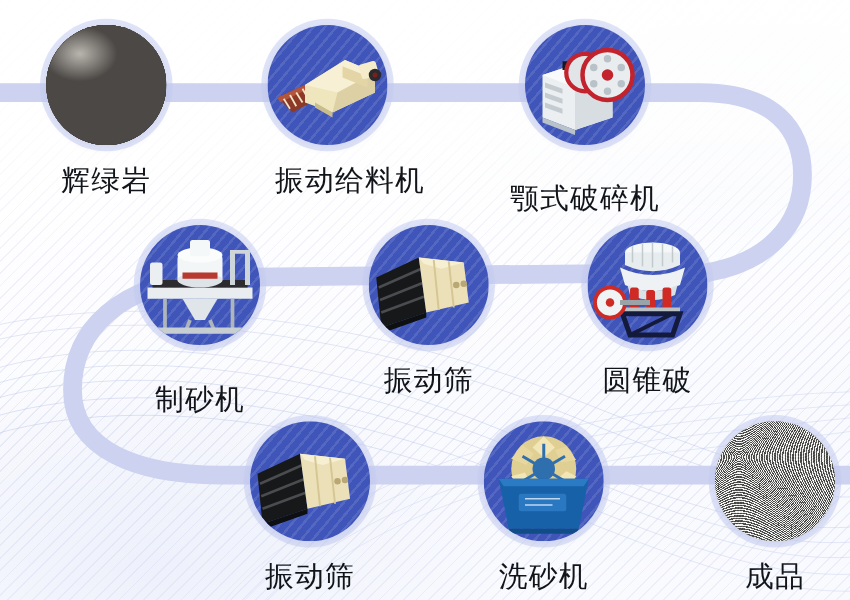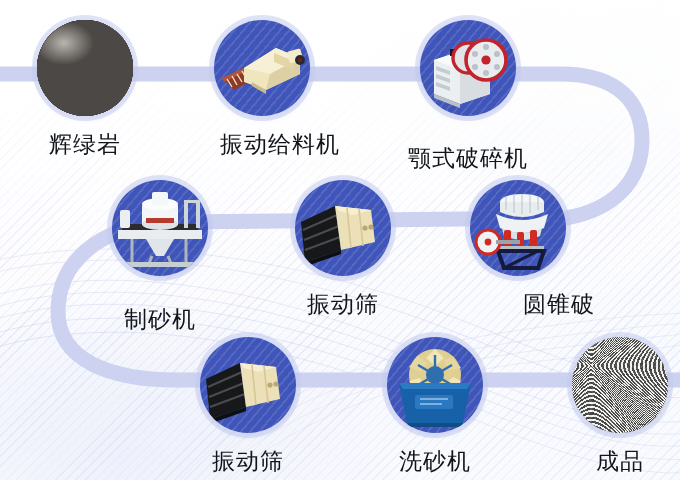--- a/index.html
+++ b/index.html
@@ -270,21 +270,21 @@
           </g>
           <rect x="28" y="66" width="46" height="5" fill="#b9c1c5"></rect>
           <path d="M28 71 L74 71 L68 88 L34 88 Z" fill="none" stroke="#141a3c" stroke-width="4"></path>
           <line x1="34" y1="88" x2="68" y2="71" stroke="#141a3c" stroke-width="3"></line>
           <circle cx="18" cy="62" r="12" fill="#f0f3f4" stroke="#cf2a24" stroke-width="3"></circle>
           <circle cx="18" cy="62" r="3.4" fill="#cf2a24"></circle>
           <rect x="26" y="60" width="24" height="4" fill="#9aa3a8"></rect>
         </g>
       </svg>
         </div>
-        <div class="label" style="left:518px;top:289px;margin-left:41px;">圆锥破</div>
+        <div class="label" style="left:518px;top:289px;">圆锥破</div>
       </div>
       <div class="node">
         <div class="disc blue" style="left:248px;top:385px;width:96px;height:96px;">
       <svg class="art" viewBox="0 0 96 96">
         <g>
           <path d="M6 42 L40 26 L46 70 L10 82 Z" fill="#17181a"></path>
           <g stroke="#4a4c50" stroke-width="2">
             <path d="M8 50 L42 35"></path>
                 <path d="M9 60 L44 46"></path>
                 <path d="M10 70 L45 57"></path>

